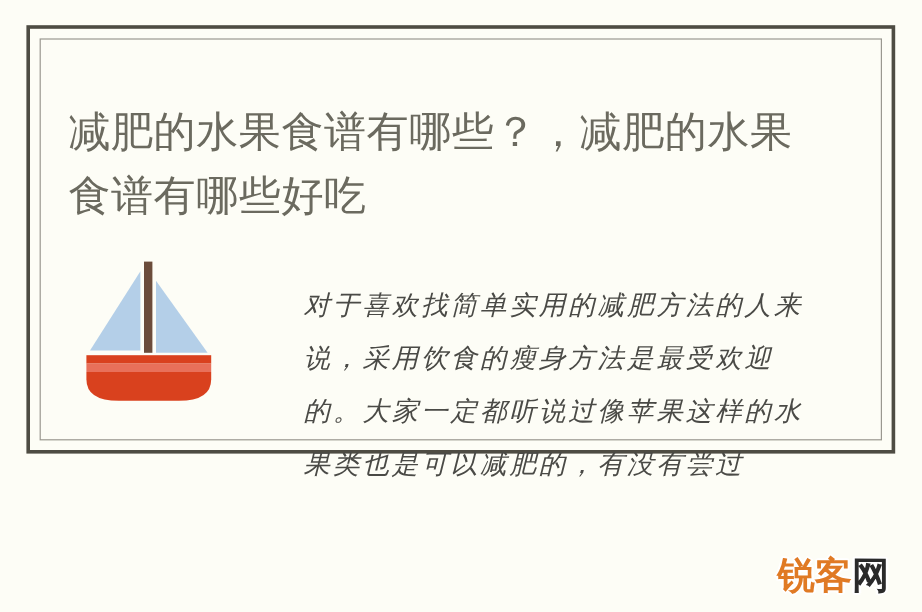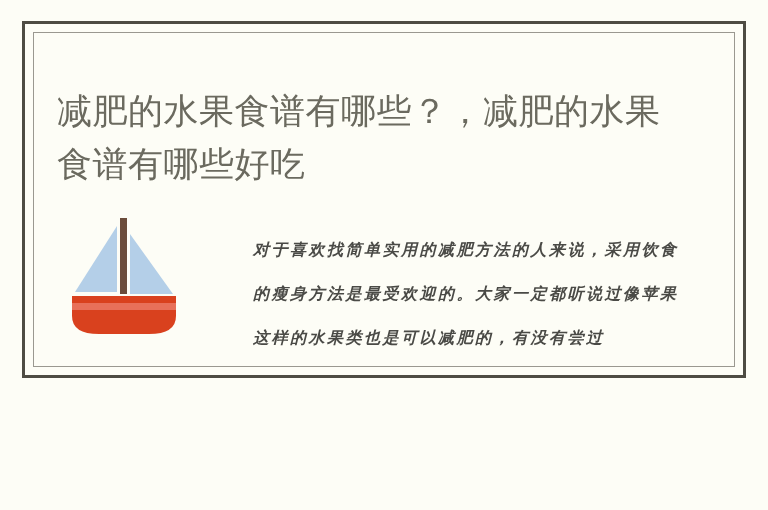--- a/index.html
+++ b/index.html
@@ -90,27 +90,26 @@
     height: 120px;
   }
 
   
   #body-text {
     position: absolute;
     left: 196px;
     top: 8px;
     width: 432px;
     color: #4a4a46;
-    font-size: 16px;
+    font-size: 22px;
     line-height: 44px;
     letter-spacing: 2.5px;
     font-family: "DejaVu Serif", "Liberation Serif", serif;
     font-style: italic;
     white-space: pre-wrap;
-    font-weight: bold;
   }
 
   
   #watermark {
     position: absolute;
     left: 648px;
     top: 463px;
     font-size: 31px;
     line-height: 34px;
     font-weight: bold;
@@ -170,14 +169,15 @@
             <path d="M3,94 L107,94 L107,100 Q107,118 80,118 L30,118 Q3,118 3,100 Z" fill="#d9411e"></path>
           </svg>
         </div>
 
         <p id="body-text">对于喜欢找简单实用的减肥方法的人来说，采用饮食的瘦身方法是最受欢迎的。大家一定都听说过像苹果这样的水果类也是可以减肥的，有没有尝过</p>
 
       </div>
     </div>
   </div>
 
+  <div id="watermark"><span class="wm-a">锐客</span><span class="wm-b">网</span></div>
 
 </div>
 
 </body></html>

